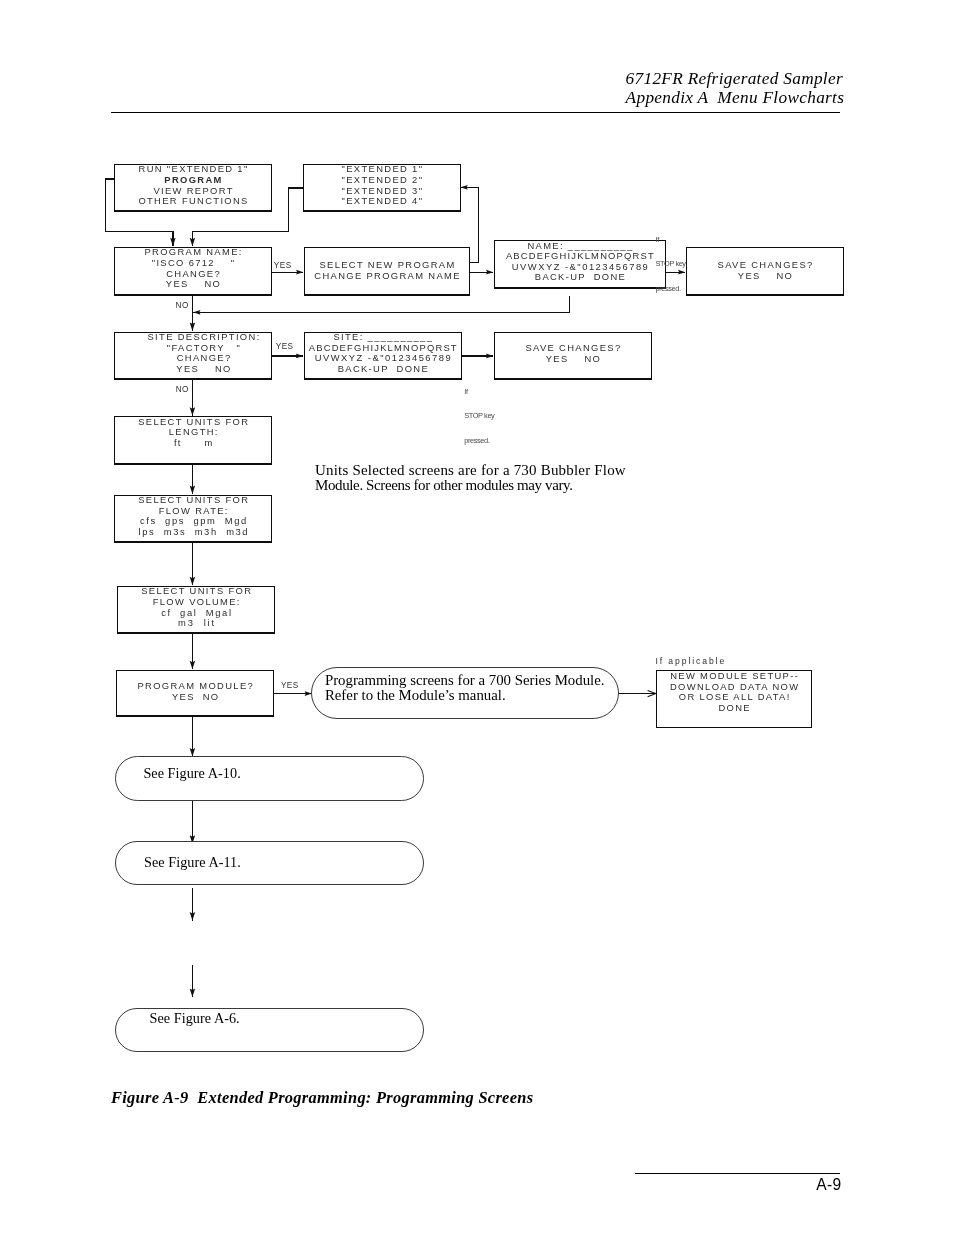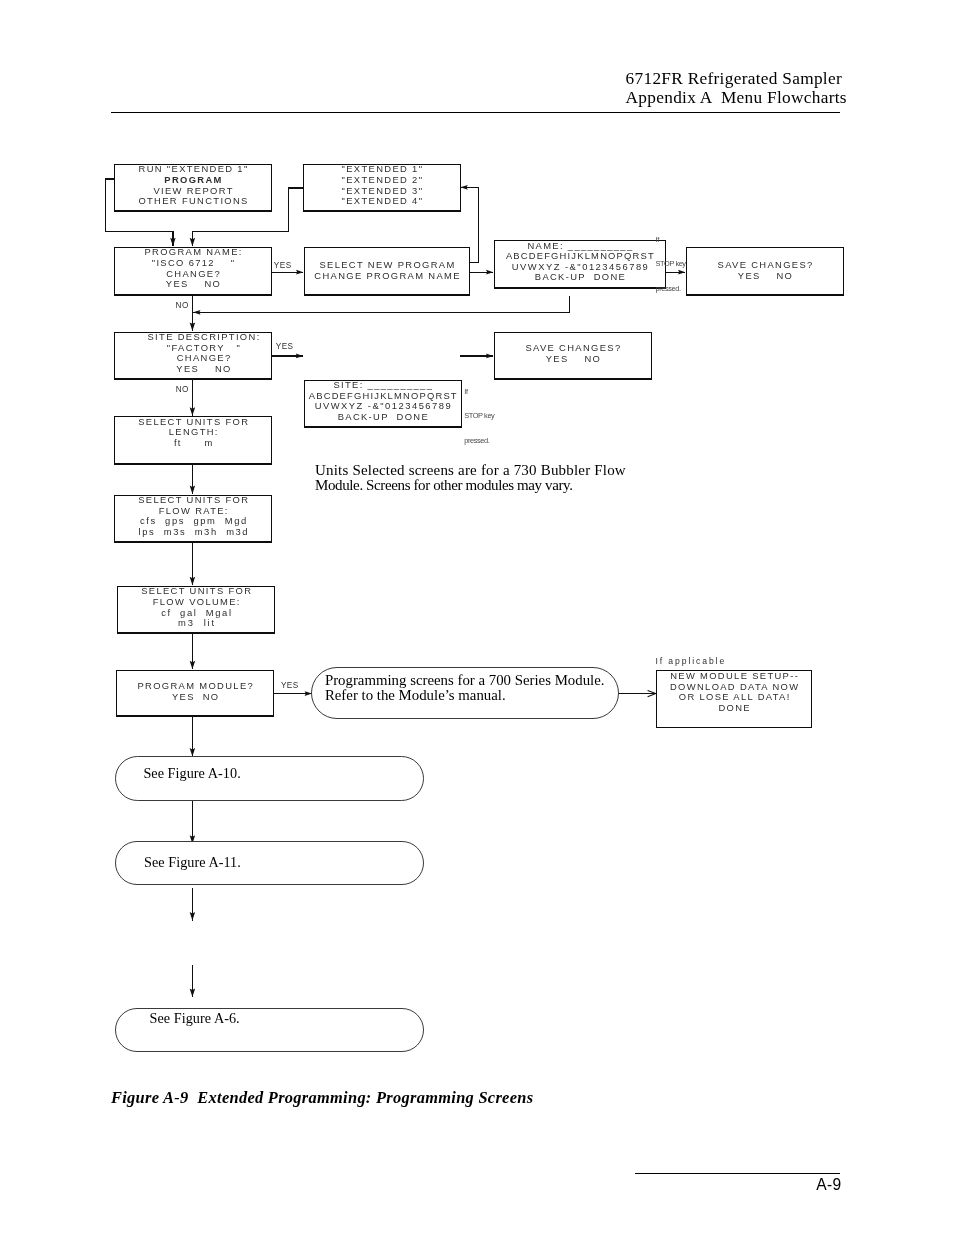--- a/index.html
+++ b/index.html
@@ -1,20 +1,20 @@
 <!DOCTYPE html>
 <html><head>
 <meta charset="utf-8">
 <style>
   html,body{margin:0;padding:0;background:#fff;}
   body{will-change:transform;-webkit-font-smoothing:antialiased;}
   body{width:954px;height:1235px;position:relative;overflow:hidden;
        font-family:"Liberation Serif",serif;color:#000;}
   .page{position:absolute;inset:0;}
-  .hdr{position:absolute;font-family:"Liberation Serif",serif;font-weight:normal;
+  .hdr{position:absolute;font-family:"Liberation Serif",serif;font-style:italic;font-weight:normal;
        font-size:17.3px;letter-spacing:0.3px;white-space:pre;}
   .rule{position:absolute;background:#000;}
   
   .fc{position:absolute;left:0;top:0;width:954px;height:1235px;}
   svg.wires{position:absolute;left:0;top:0;width:954px;height:1235px;overflow:visible;}
   .box{position:absolute;box-sizing:border-box;background:#fff;
        border:1.1px solid #0d0d0d;
        font-family:"Liberation Sans",sans-serif;
        text-align:center;color:#2d2d2d;}
   .box.shadow{border-top-width:1.9px;border-left-width:1.3px;border-right-width:1.5px;border-bottom-width:2.1px;}
@@ -144,21 +144,21 @@
       <div>YES    NO</div>
     </div>
 
     <div class="box shadow lcd" style="left:113.9px;top:331.5px;width:158px;height:48.7px;padding-left:21px;--pt:-0.5px;">
       <div>SITE DESCRIPTION:</div>
       <div>"FACTORY   "</div>
       <div>CHANGE?</div>
       <div>YES    NO</div>
     </div>
 
-    <div class="box shadow lcd" style="left:303.7px;top:331.5px;width:158px;height:48.7px;margin-top:48px;--pt:-0.5px;">
+    <div class="box shadow lcd" style="left:303.7px;top:331.5px;width:158px;height:48.7px;--pt:-0.5px;">
       <div>SITE: __________</div>
       <div class="tight">ABCDEFGHIJKLMNOPQRST</div>
       <div class="tight2">UVWXYZ -&amp;"0123456789</div>
       <div>BACK-UP  DONE</div>
     </div>
 
     <div class="box shadow lcd" style="left:493.8px;top:331.5px;width:158px;height:48.7px;--pt:10.8px;">
       <div>SAVE CHANGES?</div>
       <div>YES    NO</div>
     </div>

